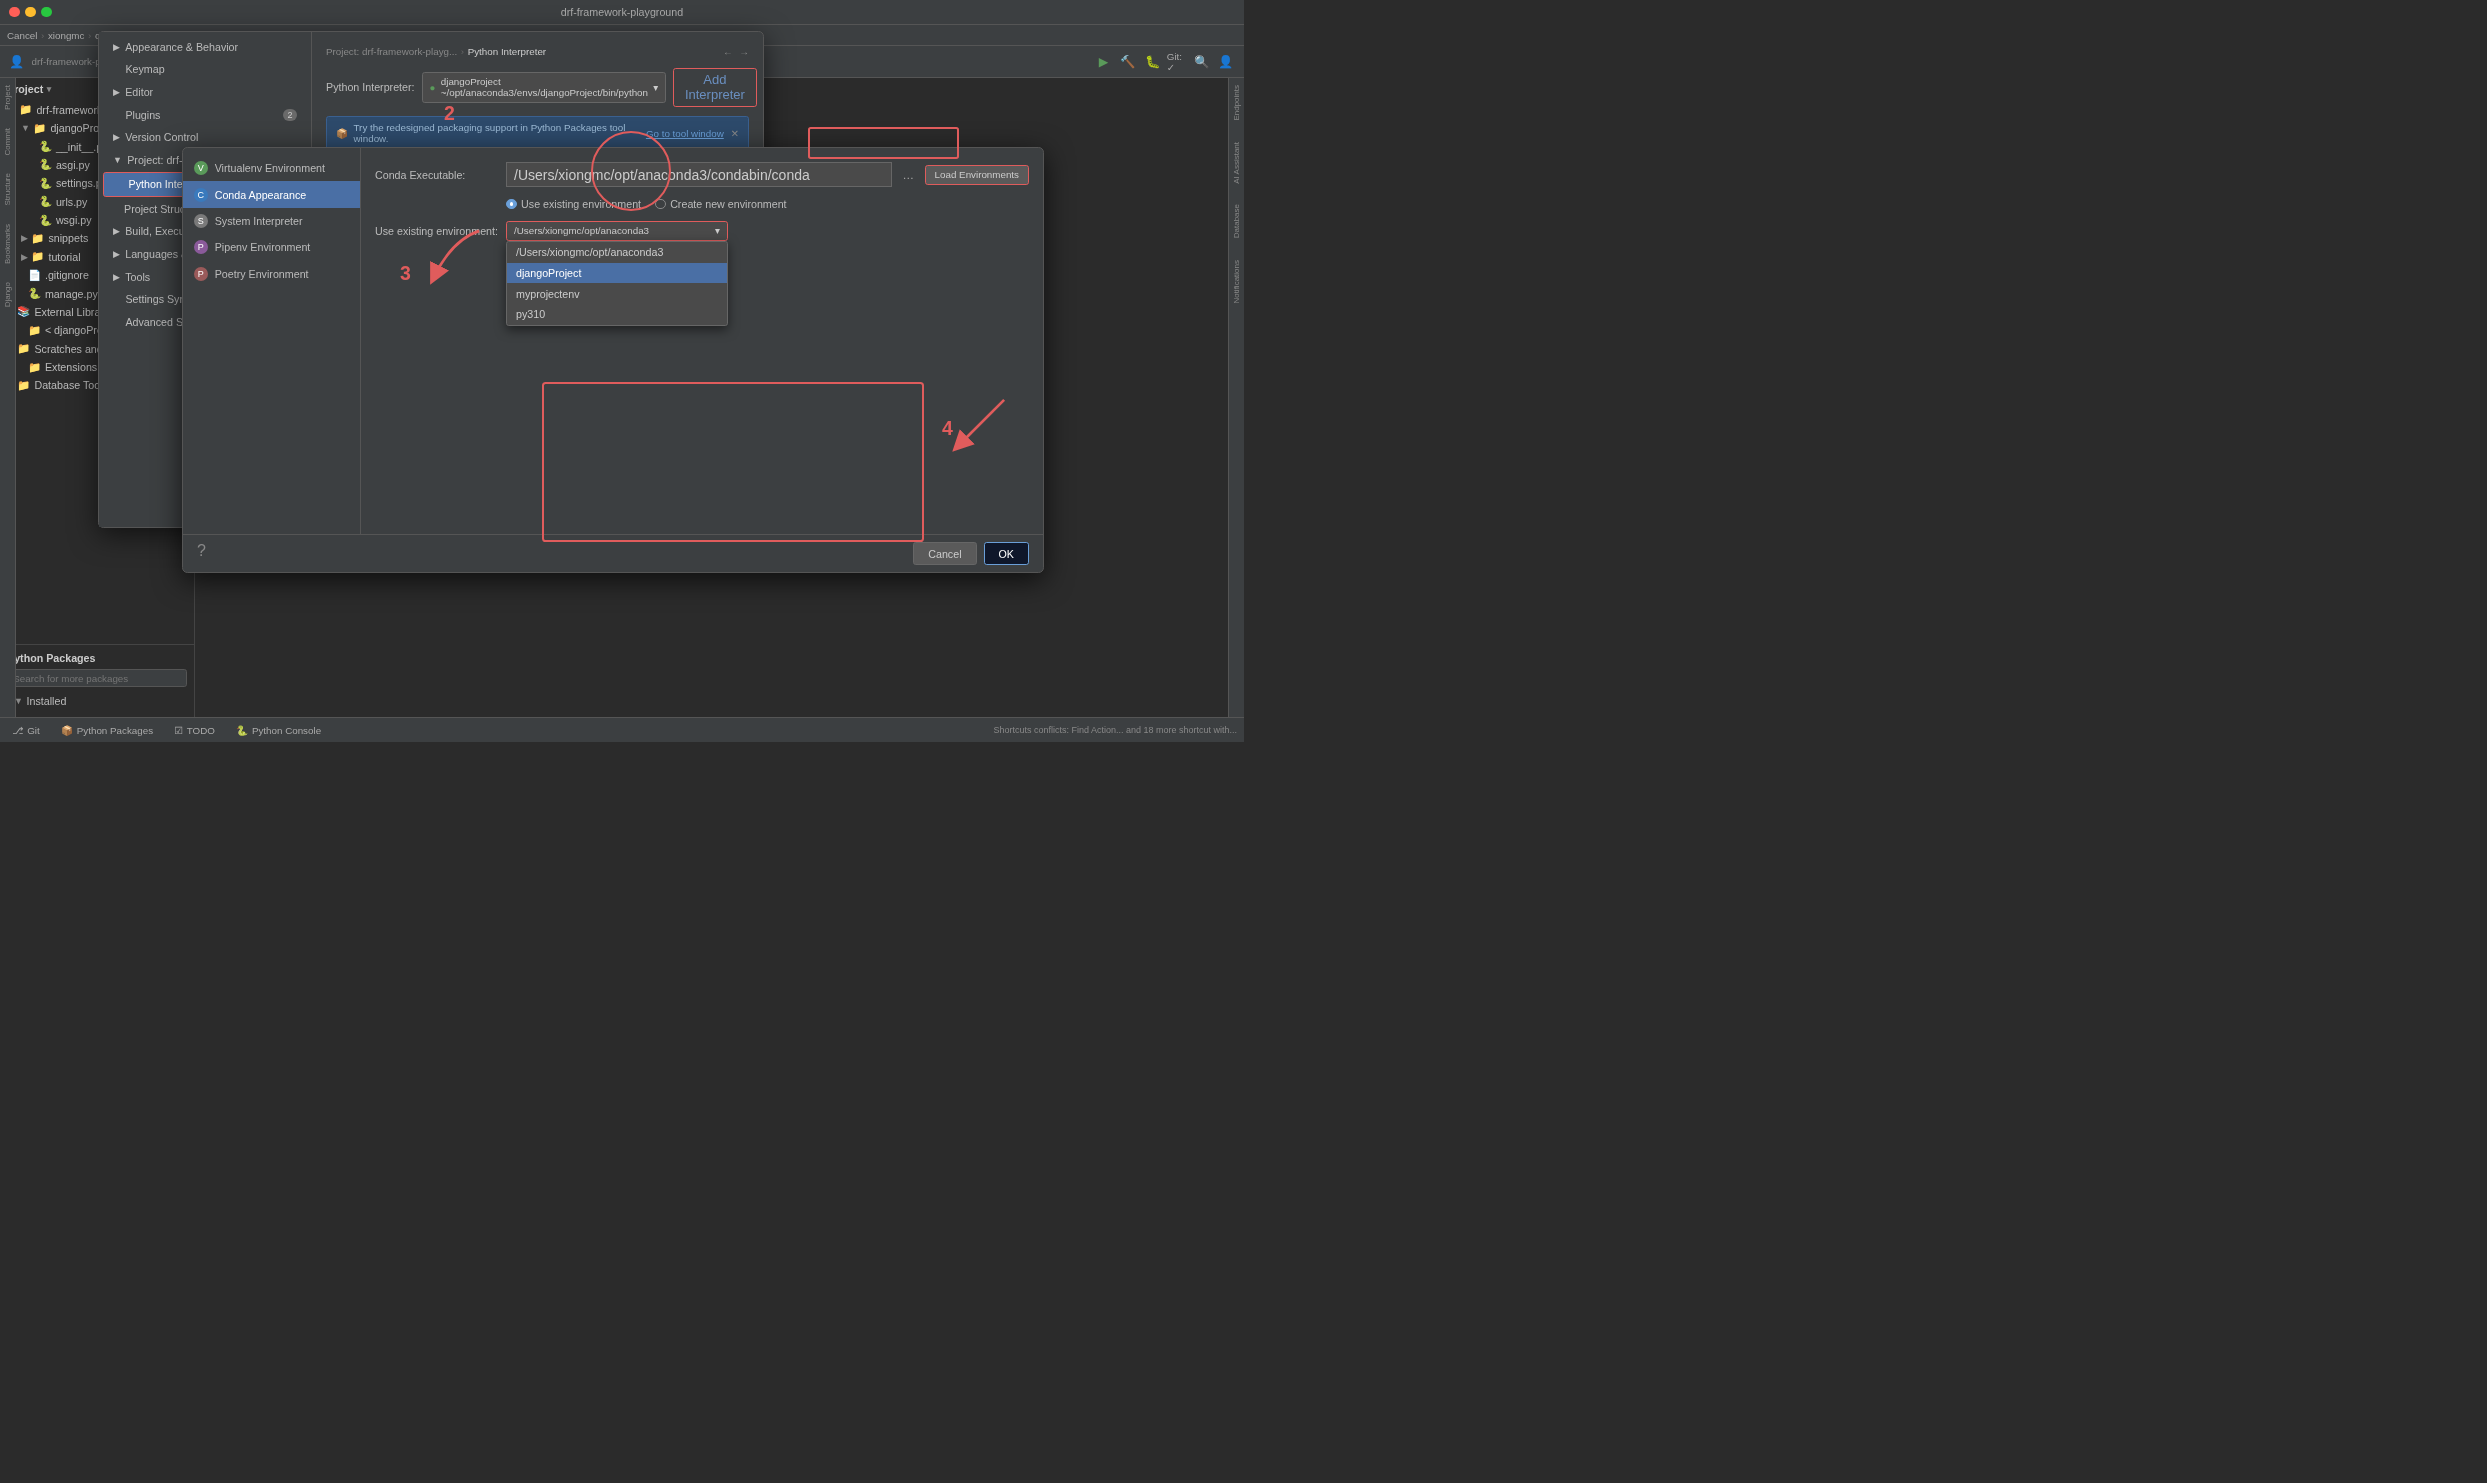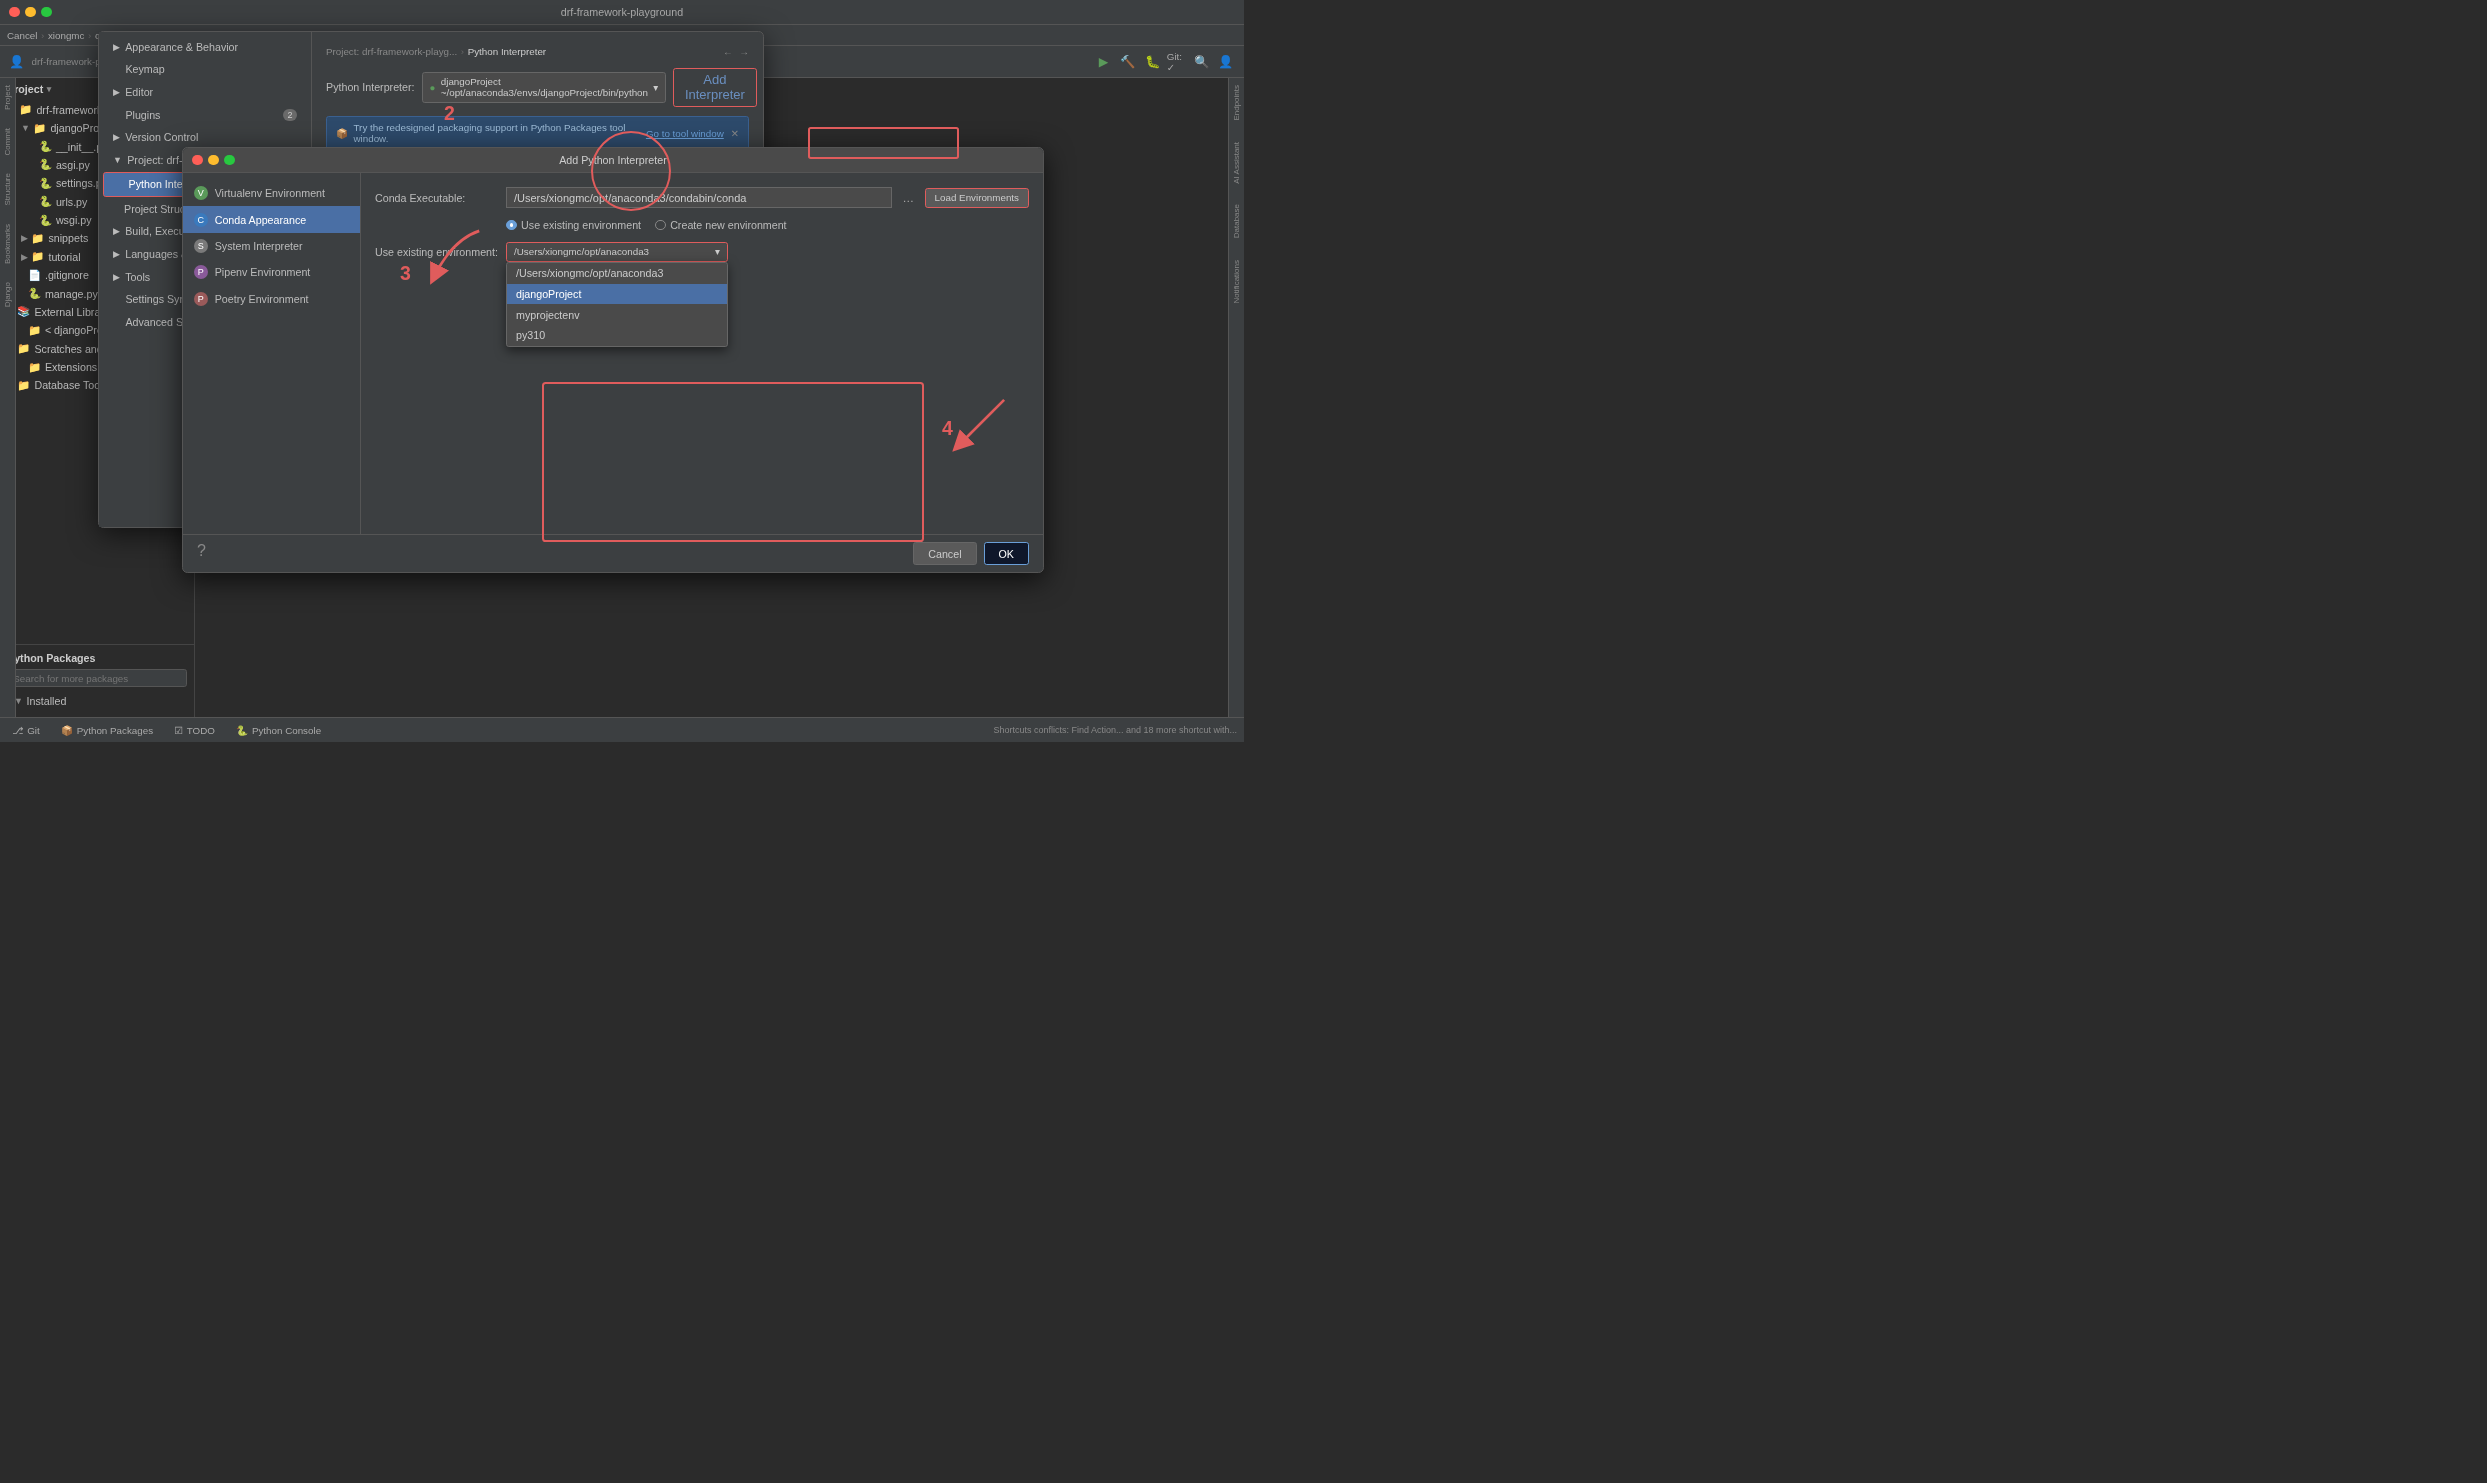--- a/index.html
+++ b/index.html
@@ -444,21 +444,21 @@
       color: #bbb;
       white-space: nowrap;
       min-width: 124px;
     }
     .form-input {
       flex: 1;
       background: #4a4a4a;
       border: 0.9px solid #666;
       color: #ccc;
       padding: 3.6px 7px;
-      font-size: 11px;
+      font-size: 14px;
       border-radius: 0;
     }
     .form-btn {
       background: #5a5a5a;
       border: 0.9px solid #666;
       color: #ccc;
       padding: 3.6px 9px;
       font-size: 9.8px;
       border-radius: 2.7px;
       cursor: pointer;
@@ -860,28 +860,20 @@
             <td></td>
             <td></td>
           </tr>
         </tbody>
       </table>
     </div>
   </div>
 </div>
 
 <div class="add-interp-modal">
-  <div class="add-interp-titlebar">
-    <div class="add-interp-traffic">
-      <div class="traffic-light tl-red"></div>
-      <div class="traffic-light tl-yellow"></div>
-      <div class="traffic-light tl-green"></div>
-    </div>
-    <span class="add-interp-title">Add Python Interpreter</span>
-  </div>
 
   <div class="add-interp-body">
 
     <div class="interp-sidebar">
       <div class="interp-sidebar-item">
         <span class="interp-icon icon-virtualenv">V</span>
         <span>Virtualenv Environment</span>
       </div>
       <div class="interp-sidebar-item active">
         <span class="interp-icon icon-conda">C</span>

